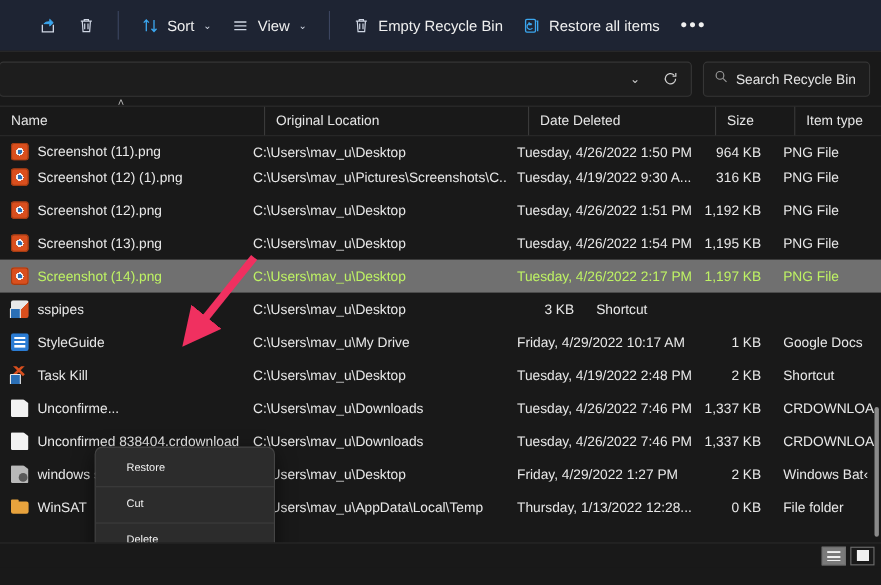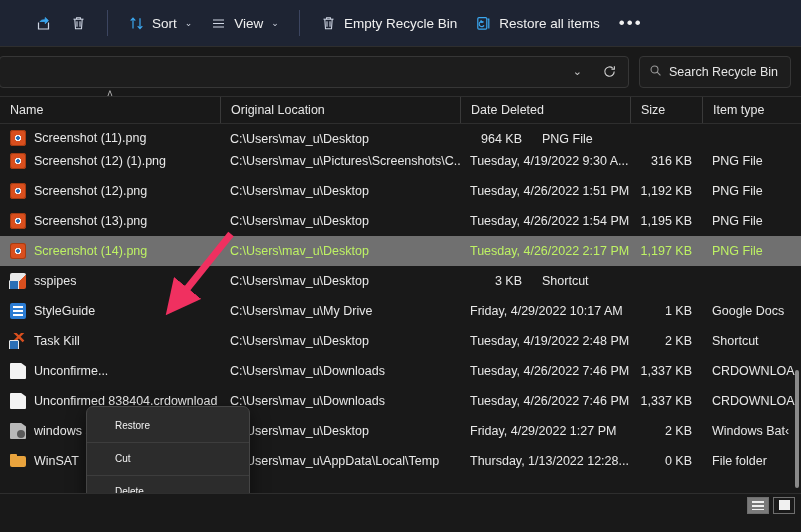--- a/index.html
+++ b/index.html
@@ -103,42 +103,42 @@
   }
   .col + .col { border-left: 1px solid #3a3a3a; }
   .sort-caret {
     position: absolute;
     top: -8px; left: 50%;
     transform: translateX(-50%);
     font-size: 10px; color: #bdbdbd;
     line-height: 1;
   }
   .c-name { width: 220px; }
-  .c-loc  { width: 240px; }
+  .c-loc  { width: 240px; margin-left: 20px; }
   .c-date { width: 170px; }
   .c-size { width: 72px; justify-content: flex-end; padding-right: 10px; padding-left: 0;}
   .c-type { flex: 1; }
 
   
   .listwrap {
     position: relative;
     height: 369px;
     overflow: hidden;
     background: #191919;
   }
   .row {
     display: flex;
     align-items: center;
     height: 30px;
     font-size: 12.5px;
     color: #e8e8e8;
     cursor: default;
   }
   .row.selected { background: #707070; color: #bef264; }
-  .cell { display: flex; align-items: center; overflow: hidden; white-space: nowrap; text-align: right; }
+  .cell { display: flex; align-items: center; overflow: hidden; white-space: nowrap; }
   .f-name { width: 220px; padding-left: 10px; gap: 8px; }
   .f-loc  { width: 240px; padding-left: 10px; }
   .f-date { width: 170px; padding-left: 10px; }
   .f-size { width: 72px; justify-content: flex-end; padding-right: 10px; }
   .f-type { flex: 1; padding-left: 10px; }
   .fname-txt { overflow: hidden; text-overflow: clip; }
 
   .ficon { width: 16px; height: 16px; flex: 0 0 16px; position: relative; }
 
   
@@ -396,20 +396,21 @@
 </div>
 
 <div class="listwrap">
   <div id="rows">
       <div class="row" style="height: 22px; align-items: flex-end;">
         <div class="cell f-name">
           <span class="ficon ico-png"></span>
           <span class="fname-txt">Screenshot (11).png</span>
         </div>
         <div class="cell f-loc">C:\Users\mav_u\Desktop</div>
+        <div class="cell f-date">Tuesday, 4/26/2022 1:50 PM</div>
         <div class="cell f-size">964 KB</div>
         <div class="cell f-type">PNG File</div>
       </div>
       <div class="row">
         <div class="cell f-name">
           <span class="ficon ico-png"></span>
           <span class="fname-txt">Screenshot (12) (1).png</span>
         </div>
         <div class="cell f-loc">C:\Users\mav_u\Pictures\Screenshots\C...</div>
         <div class="cell f-date">Tuesday, 4/19/2022 9:30 A...</div>

